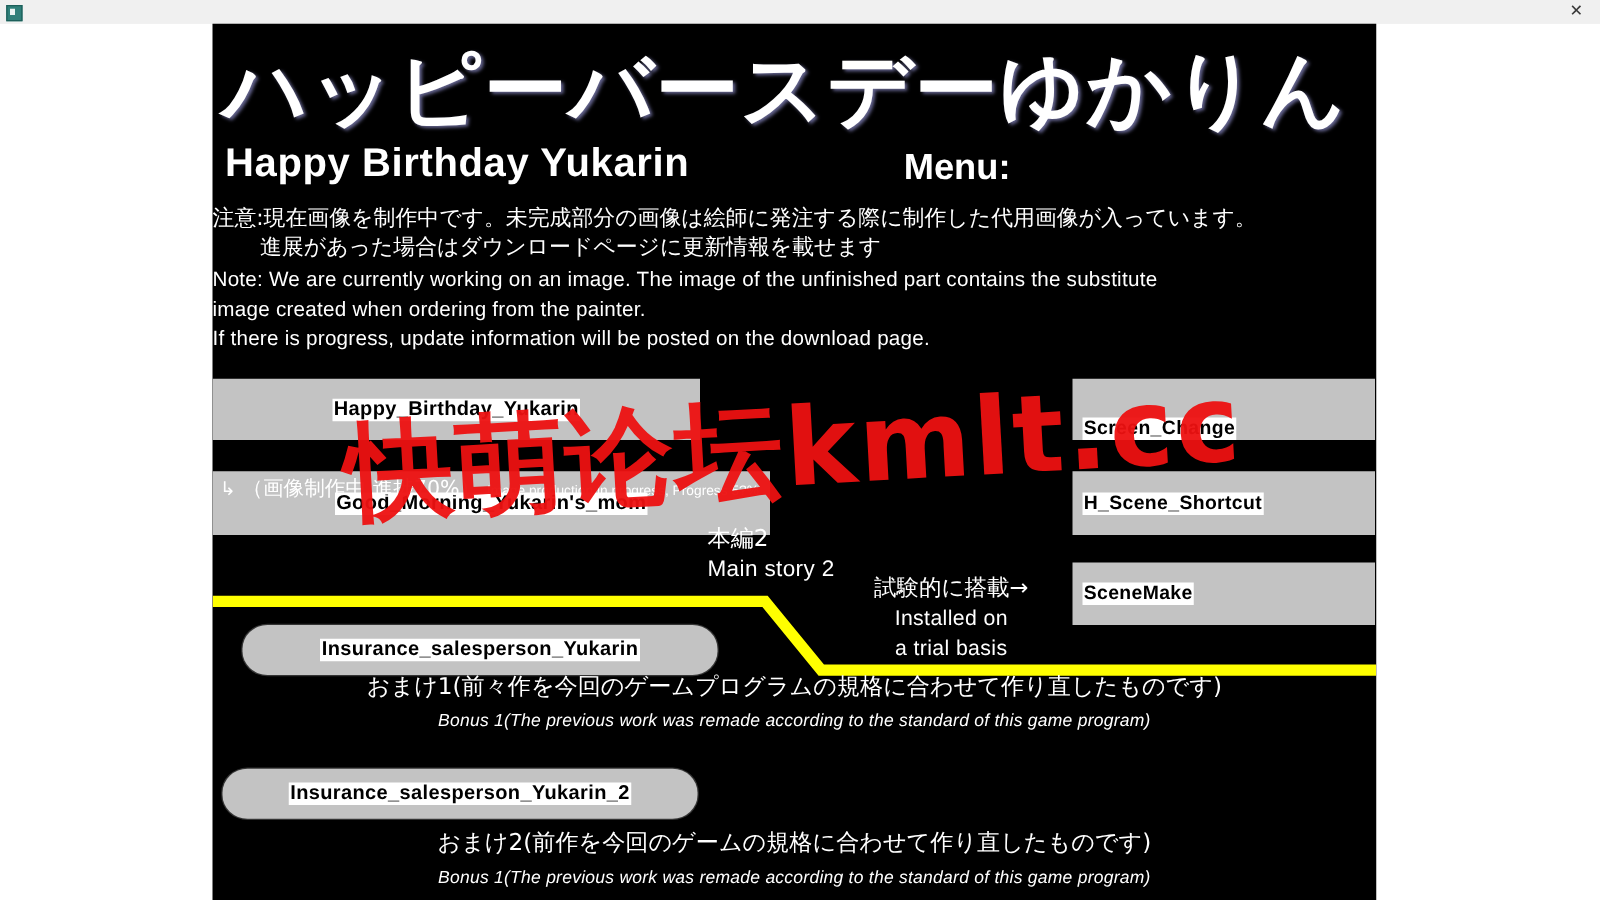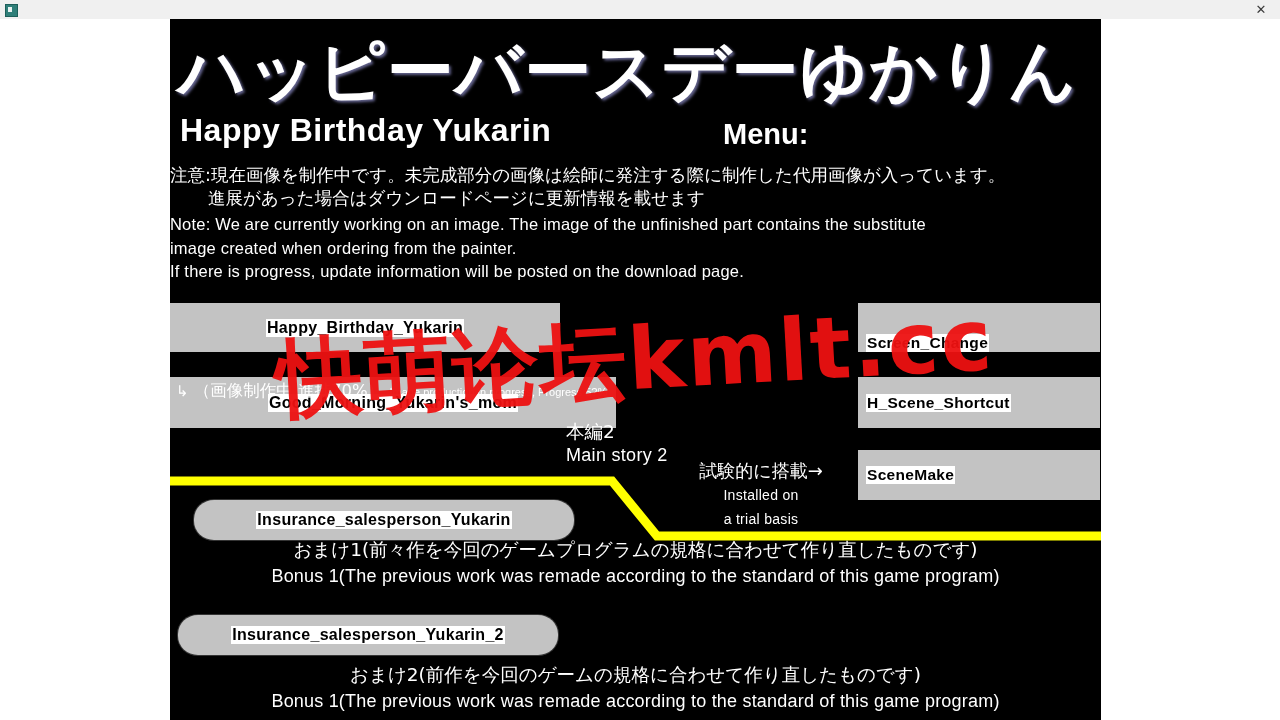--- a/index.html
+++ b/index.html
@@ -212,21 +212,21 @@
   }
   .trial-note .jp {
     display: block;
     font-family: "DejaVu Sans", sans-serif;
     font-size: 18px;
     line-height: 24px;
   }
   .trial-note .en {
     display: block;
     font-family: "Liberation Sans", sans-serif;
-    font-size: 14px;
+    font-size: 17px;
     line-height: 24px;
     letter-spacing: .3px;
   }
 
   
   .yellow-divider {
     position: absolute;
     left: 0;
     top: 455px;
     width: 931px;
@@ -271,24 +271,25 @@
   .bonus-caption .jp {
     display: block;
     font-family: "DejaVu Sans", sans-serif;
     font-size: 18.5px;
     line-height: 27px;
     white-space: nowrap;
   }
   .bonus-caption .en {
     display: block;
     font-family: "Liberation Sans", sans-serif;
-    font-size: 18px;
+    font-size: 14px;
     line-height: 26px;
     letter-spacing: .2px;
     white-space: nowrap;
+    font-style: italic;
   }
   #caption-bonus-1 { top: 517px; }
   #caption-bonus-2 { top: 642px; }
 
   
   .watermark {
     position: absolute;
     left: 0;
     top: 285px;
     width: 931px;

